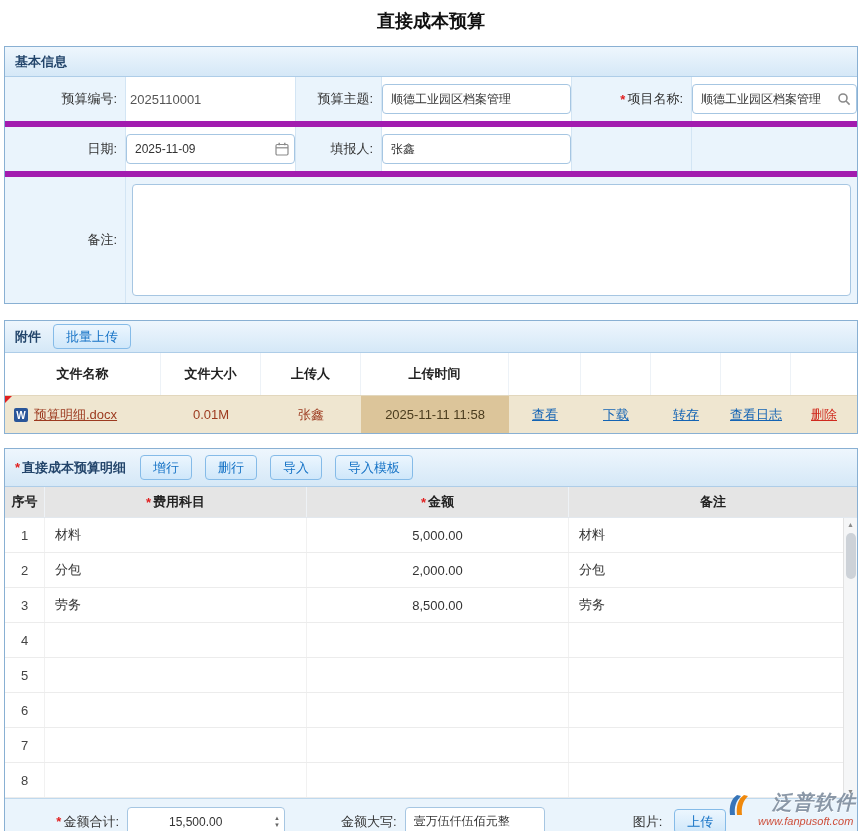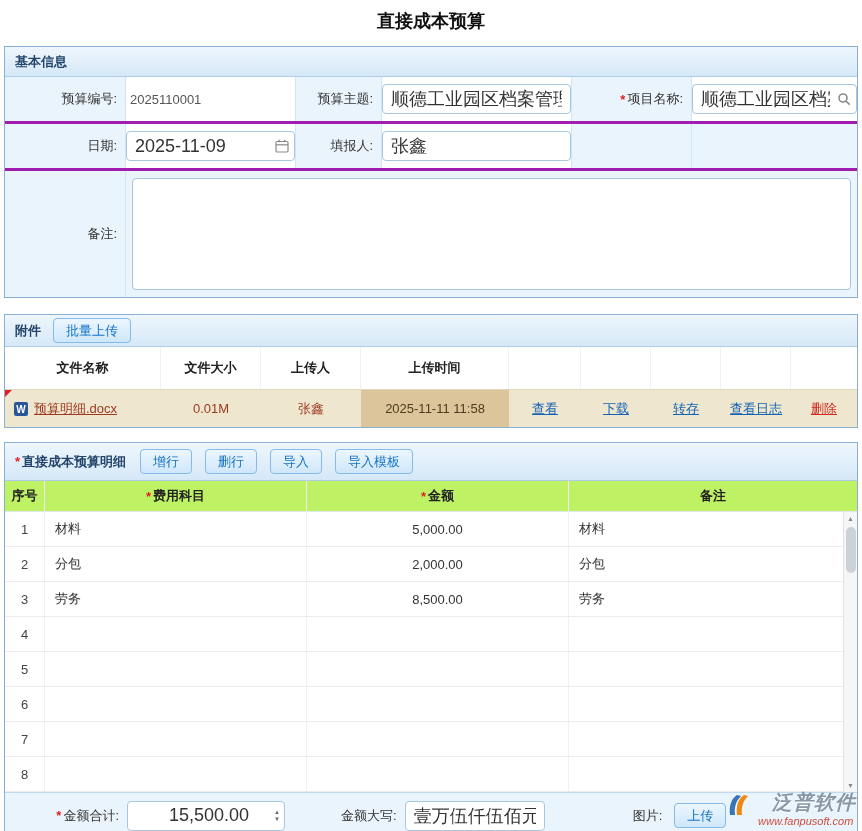--- a/index.html
+++ b/index.html
@@ -10,30 +10,30 @@
 .mb16{margin-bottom:16px;}
 .mb14{margin-bottom:14px;}
 .section-bar{display:flex;align-items:center;padding:0 10px;background:linear-gradient(#eef6fd,#d5e8f7);border-bottom:1px solid #aecde8;}
 .sb30{height:30px;}
 .sb32{height:32px;}
 .sb38{height:38px;}
 .section-title{font-weight:bold;color:#23456b;}
 .req{color:#e02020;margin-right:2px;font-weight:bold;}
 .btn{height:25px;padding:0 12px;background:linear-gradient(#ecf6fe,#cfe7fa);border:1px solid #85bbe8;border-radius:4px;color:#1673c6;font-size:13px;font-family:inherit;cursor:pointer;white-space:nowrap;}
 
-.bi-row{display:flex;border-top:3px solid #a21caf;}
+.bi-row{display:flex;border-top:6px solid #a21caf;}
 .bi-row.first{border-top:none;}
 .bi-cell{display:flex;align-items:center;border-left:1px solid #d3e5f4;min-height:44px;}
 .bi-cell.nb{border-left:none;}
 .bi-label{justify-content:flex-end;padding-right:8px;background:#eaf4fc;}
 .bi-field{background:#fff;}
 .bi-field.blue{background:#eaf4fc;}
 .cw1{width:120px;}.cw2{width:170px;}.cw3{width:86px;}.cw4{width:190px;}.cw5{width:120px;}.cw6{flex:1;}
 .plain-val{color:#555;padding-left:4px;}
-.ipt{width:100%;height:30px;border:1px solid #a6c6e2;border-radius:4px;padding:0 8px;font-size:18px;font-family:inherit;color:#333;background:#fff;outline:none;}
+.ipt{width:100%;height:30px;border:1px solid #a6c6e2;border-radius:4px;padding:0 8px;font-size:12px;font-family:inherit;color:#333;background:#fff;outline:none;}
 .input-wrap{position:relative;width:100%;}
 .icon-right{position:absolute;right:6px;top:50%;transform:translateY(-50%);cursor:pointer;display:flex;}
 .ipt.with-icon{padding-right:26px;}
 .remark-row .bi-cell{min-height:126px;}
 .remark-field{background:#eaf4fc;padding:6px;flex:1;}
 .txa{width:100%;height:112px;border:1px solid #a6c6e2;border-radius:4px;resize:none;font-family:inherit;font-size:13px;padding:6px 8px;outline:none;}
 
 .att-head{display:flex;background:#fff;font-weight:bold;}
 .att-head>div{display:flex;align-items:center;justify-content:center;height:42px;border-right:1px solid #edf2f7;color:#222;}
 .att-head>div:last-child{border-right:none;}
@@ -43,21 +43,21 @@
 .att-row .ac1{justify-content:flex-start;padding-left:8px;position:relative;gap:5px;}
 .att-row .ac1::before{content:"";position:absolute;left:0;top:0;border-top:7px solid #e02020;border-right:7px solid transparent;}
 .att-row .ac4{background:#dcc59a;}
 .file-link{color:#9c3a1f;text-decoration:underline;cursor:pointer;}
 .maroon{color:#9c3a1f;}
 .time-txt{color:#4a3c1e;}
 .lnk{color:#1464b4;text-decoration:underline;cursor:pointer;}
 .lnk.red{color:#d02a1e;}
 
 .bar-buttons{display:flex;gap:13px;margin-left:14px;}
-.dt-head{display:flex;background:#bef264;font-weight:bold;border-bottom:1px solid #e2e8ee;}
+.dt-head{display:flex;background:#e5e5e5;font-weight:bold;border-bottom:1px solid #e2e8ee;}
 .dt-head>div{display:flex;align-items:center;justify-content:center;height:30px;border-right:1px solid #eef2f6;color:#222;}
 .dt-head>div:last-child{border-right:none;}
 .dh1{width:40px;}.dh2{width:262px;}.dh3{width:262px;}.dh4{flex:1;}
 .dt-body{display:flex;}
 .dt-rows{flex:1;}
 .dt-row{display:flex;border-bottom:1px solid #ececec;background:#fff;}
 .dt-row>div{display:flex;align-items:center;height:34px;border-right:1px solid #f1f1f1;}
 .dt-row>div:last-child{border-right:none;}
 .dc1{width:40px;justify-content:center;color:#444;}
 .dc2{width:262px;padding-left:10px;}

